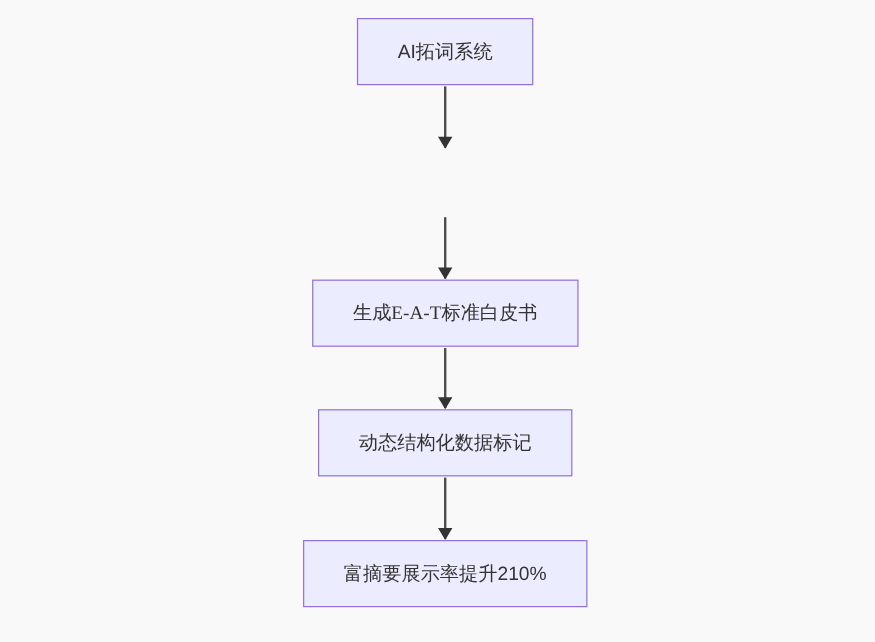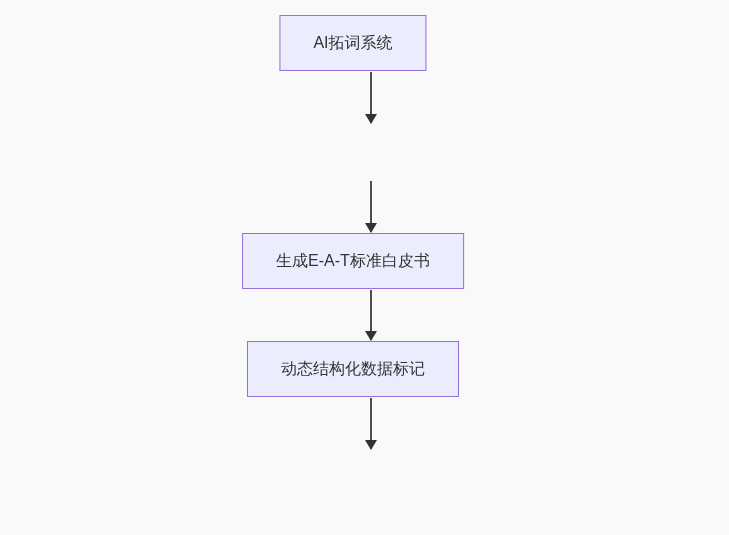--- a/index.html
+++ b/index.html
@@ -11,37 +11,37 @@
   }
   .canvas {
     position: relative;
     width: 729px;
     height: 535px;
     background: #f9f9f9;
     overflow: hidden;
   }
   .node {
     position: absolute;
-    left: 353px;
+    left: 371px;
     transform: translateX(-50%);
     height: 56px;
     padding: 0 33px;
     box-sizing: border-box;
     background: #ECECFF;
     border: 1px solid #9370DB;
     display: flex;
     align-items: center;
     justify-content: center;
     font-size: 16px;
     color: #333333;
     white-space: nowrap;
   }
   .node-1 { top: 15px; }
   .node-2 { top: 124px; }
-  .node-3 { top: 233px; }
+  .node-3 { top: 233px; font-family: Liberation Serif, serif; }
   .node-4 { top: 341px; }
   .node-5 { top: 450px; }
 
   .edge {
     position: absolute;
     left: 370px;
     width: 2px;
     background: #4d4d4d;
   }
   .edge-1 { top: 72px;  height: 51px; }
@@ -88,14 +88,17 @@
   </div>
 
   <div class="node node-4">
     <span>动态结构化数据标记</span>
   </div>
 
   <div class="edge edge-4">
     <span class="arrowhead"></span>
   </div>
 
+  <div class="node node-5">
+    <span>富摘要展示率提升210%</span>
+  </div>
 
 </div>
 
 </body></html>

